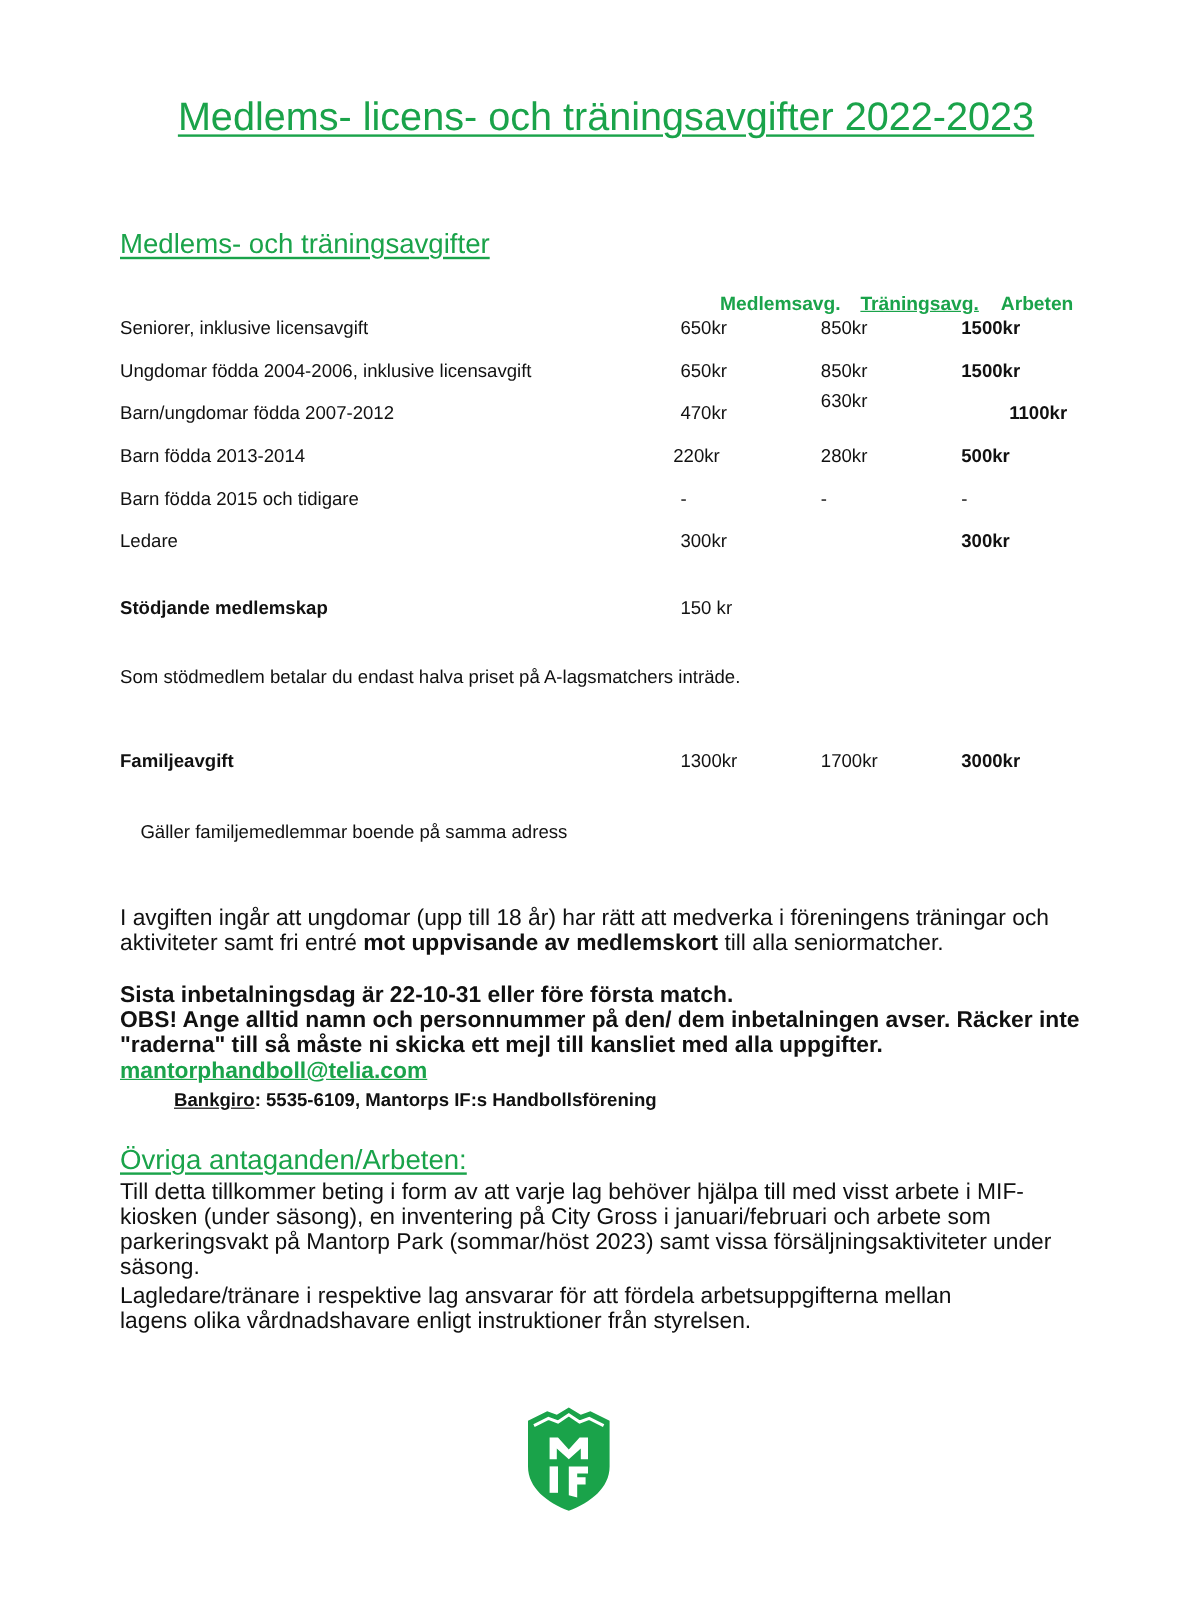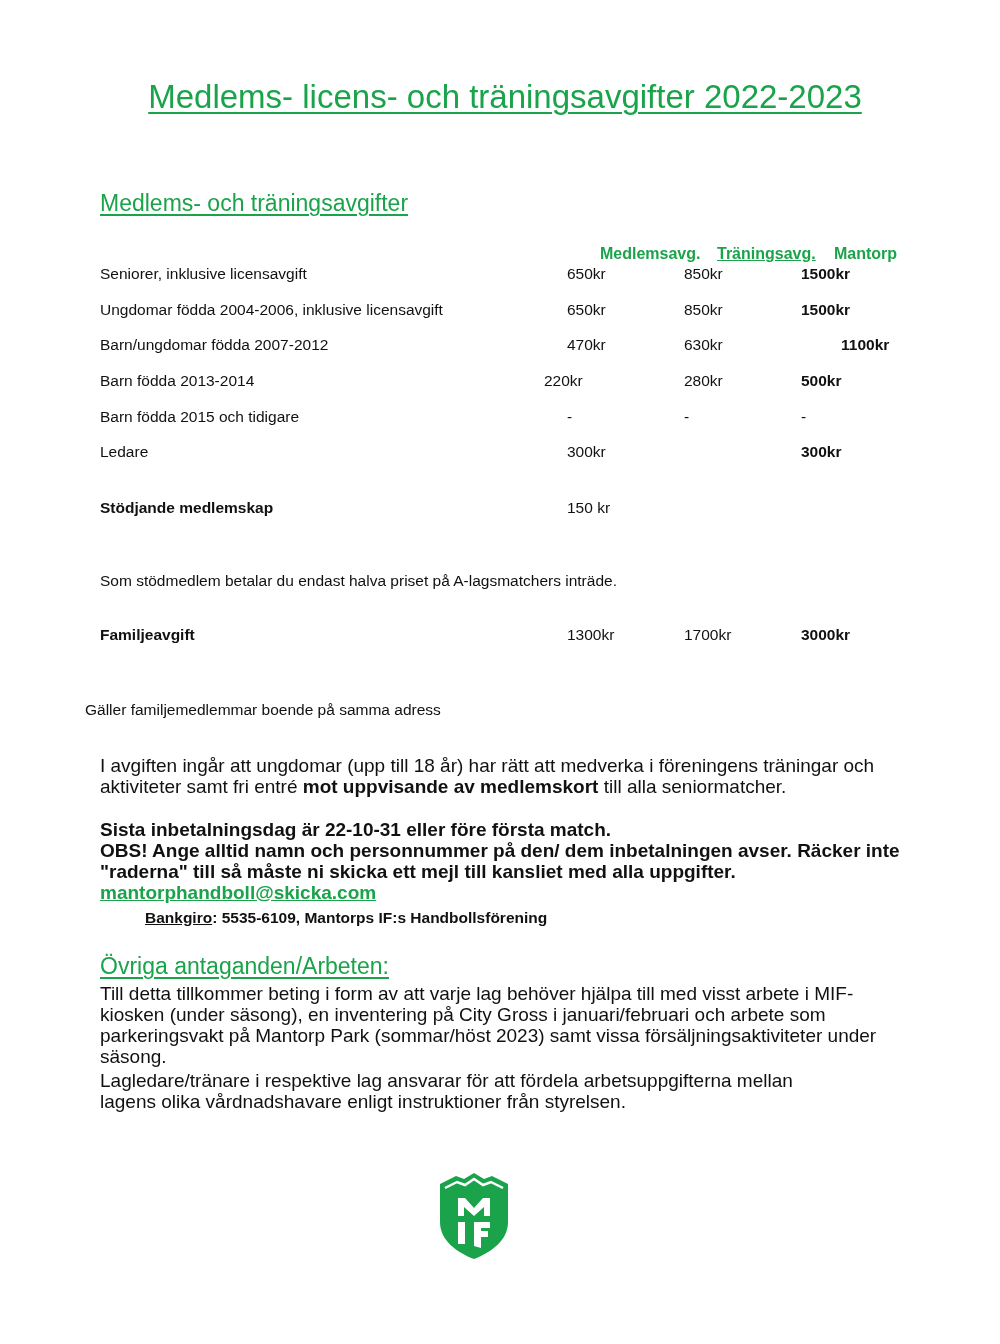--- a/index.html
+++ b/index.html
@@ -28,76 +28,76 @@
   </style>
 </head>
 <body>
 
 <div class="abs" id="doc-title">Medlems- licens- och träningsavgifter 2022-2023</div>
 
 <div class="abs section-heading" style="left:100px; top:190px;">Medlems- och träningsavgifter</div>
 
 <div class="abs col-head" style="left:567px; top:245px;">Medlemsavg.</div>
 <div class="abs col-head" style="left:684px; top:245px;text-decoration:underline;">Träningsavg.</div>
-<div class="abs col-head" style="left:801px; top:245px;">Mantorp</div>
+<div class="abs col-head" style="left:801px; top:245px;">Arbeten</div>
 
 <div>
   <div>
     <div class="abs cell" style="left:100px; top:265px;">Seniorer, inklusive licensavgift</div>
     <div class="abs cell" style="left:567px; top:265px;">650kr</div>
     <div class="abs cell" style="left:684px; top:265px;">850kr</div>
     <div class="abs cell bold" style="left:801px; top:265px;">1500kr</div>
   </div>
   <div>
     <div class="abs cell" style="left:100px; top:301px;">Ungdomar födda 2004-2006, inklusive licensavgift</div>
     <div class="abs cell" style="left:567px; top:301px;">650kr</div>
     <div class="abs cell" style="left:684px; top:301px;">850kr</div>
     <div class="abs cell bold" style="left:801px; top:301px;">1500kr</div>
   </div>
   <div>
     <div class="abs cell" style="left:100px; top:336px;">Barn/ungdomar födda 2007-2012</div>
     <div class="abs cell" style="left:567px; top:336px;">470kr</div>
-    <div class="abs cell" style="left:684px; top:336px;">630kr</div>
+    <div class="abs cell" style="left:684px; top:326px;">630kr</div>
     <div class="abs cell bold" style="left:841px; top:336px;">1100kr</div>
   </div>
   <div>
     <div class="abs cell" style="left:100px; top:372px;">Barn födda 2013-2014</div>
-    <div class="abs cell" style="left:544px; top:372px;">220kr</div>
+    <div class="abs cell" style="left:561px; top:372px;">220kr</div>
     <div class="abs cell" style="left:684px; top:372px;">280kr</div>
     <div class="abs cell bold" style="left:801px; top:372px;">500kr</div>
   </div>
   <div>
     <div class="abs cell" style="left:100px; top:408px;">Barn födda 2015 och tidigare</div>
     <div class="abs cell" style="left:567px; top:408px;">-</div>
     <div class="abs cell" style="left:684px; top:408px;">-</div>
     <div class="abs cell" style="left:801px; top:408px;">-</div>
   </div>
   <div>
     <div class="abs cell" style="left:100px; top:443px;">Ledare</div>
     <div class="abs cell" style="left:567px; top:443px;">300kr</div>
     <div class="abs cell" style="left:684px; top:443px;"></div>
     <div class="abs cell bold" style="left:801px; top:443px;">300kr</div>
   </div>
 </div>
 
 <div class="abs cell bold" style="left:100px; top:499px;">Stödjande medlemskap</div>
 <div class="abs cell" style="left:567px; top:499px;">150 kr</div>
-<div class="abs cell" style="left:100px; top:572px;">Som stödmedlem betalar du endast halva priset på A-lagsmatchers inträde.</div>
+<div class="abs cell" style="left:100px; top:556px;">Som stödmedlem betalar du endast halva priset på A-lagsmatchers inträde.</div>
 
 <div class="abs cell bold" style="left:100px; top:626px;">Familjeavgift</div>
 <div class="abs cell" style="left:567px; top:626px;">1300kr</div>
 <div class="abs cell" style="left:684px; top:626px;">1700kr</div>
 <div class="abs cell bold" style="left:801px; top:626px;">3000kr</div>
-<div class="abs cell" style="left:85px; top:685px;margin-top:16px;">Gäller familjemedlemmar boende på samma adress</div>
+<div class="abs cell" style="left:117px; top:685px;">Gäller familjemedlemmar boende på samma adress</div>
 
 <div class="para" style="top:755px;"><span>I avgiften ingår att ungdomar (upp till 18 år) har rätt att medverka i föreningens träningar och aktiviteter samt fri entré </span><span class="bold">mot uppvisande av medlemskort</span><span> till alla seniormatcher.</span></div>
 
 <div class="para bold" style="top:819px;">
   <div>Sista inbetalningsdag är 22-10-31 eller före första match.</div>
-  <div><span>OBS! Ange alltid namn och personnummer på den/ dem inbetalningen avser. Räcker inte "raderna" till så måste ni skicka ett mejl till kansliet med alla uppgifter.</span><a class="link"> mantorphandboll@skicka.com</a></div>
+  <div><span>OBS! Ange alltid namn och personnummer på den/ dem inbetalningen avser. Räcker inte "raderna" till så måste ni skicka ett mejl till kansliet med alla uppgifter.</span><a class="link"> mantorphandboll@telia.com</a></div>
 </div>
 
 <div class="abs body-text bold" style="left:100px; top:907px;"><span style="text-decoration:underline;">Bankgiro</span><span>: 5535-6109, Mantorps IF:s Handbollsförening</span></div>
 
 <div class="abs section-heading" style="left:100px; top:953px;">Övriga antaganden/Arbeten:</div>
 <div class="para" style="top:983px; width:790px;">Till detta tillkommer beting i form av att varje lag behöver hjälpa till med visst arbete i MIF-kiosken (under säsong), en inventering på City Gross i januari/februari och arbete som parkeringsvakt på Mantorp Park (sommar/höst 2023) samt vissa försäljningsaktiviteter under säsong.</div>
 <div class="para" style="top:1070px; width:720px;">Lagledare/tränare i respektive lag ansvarar för att fördela arbetsuppgifterna mellan lagens olika vårdnadshavare enligt instruktioner från styrelsen.</div>
 
 <div class="abs" id="logo">
   <svg width="80" height="90" viewBox="0 0 80 90">

